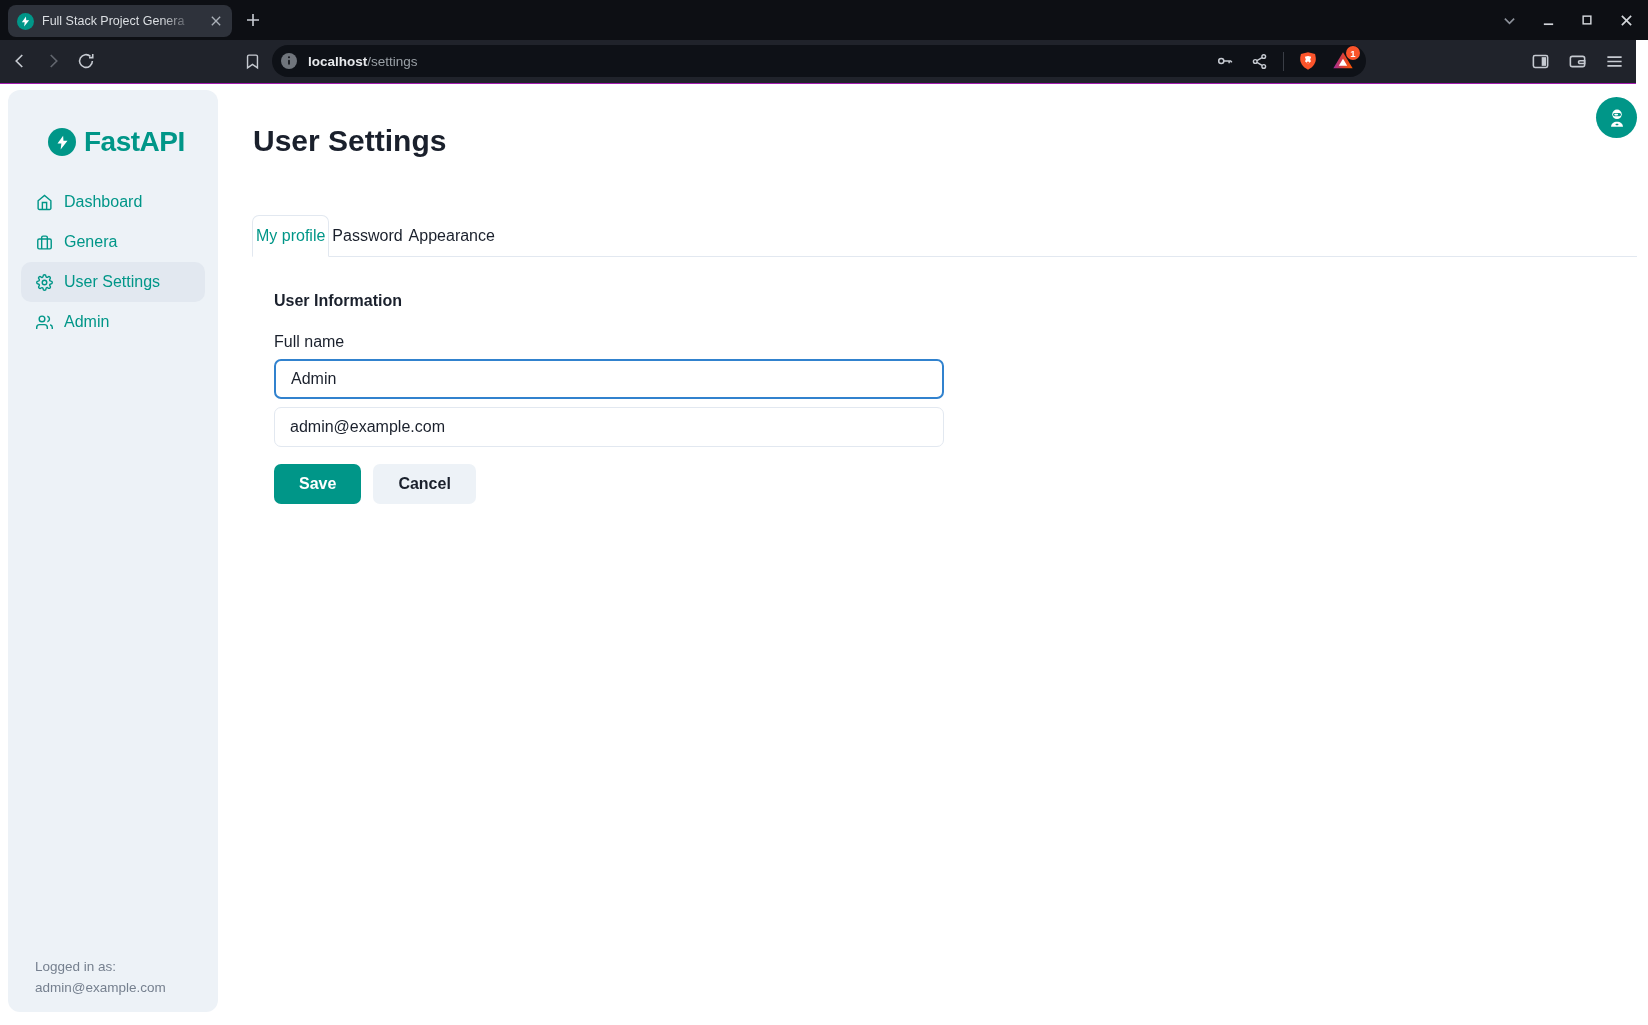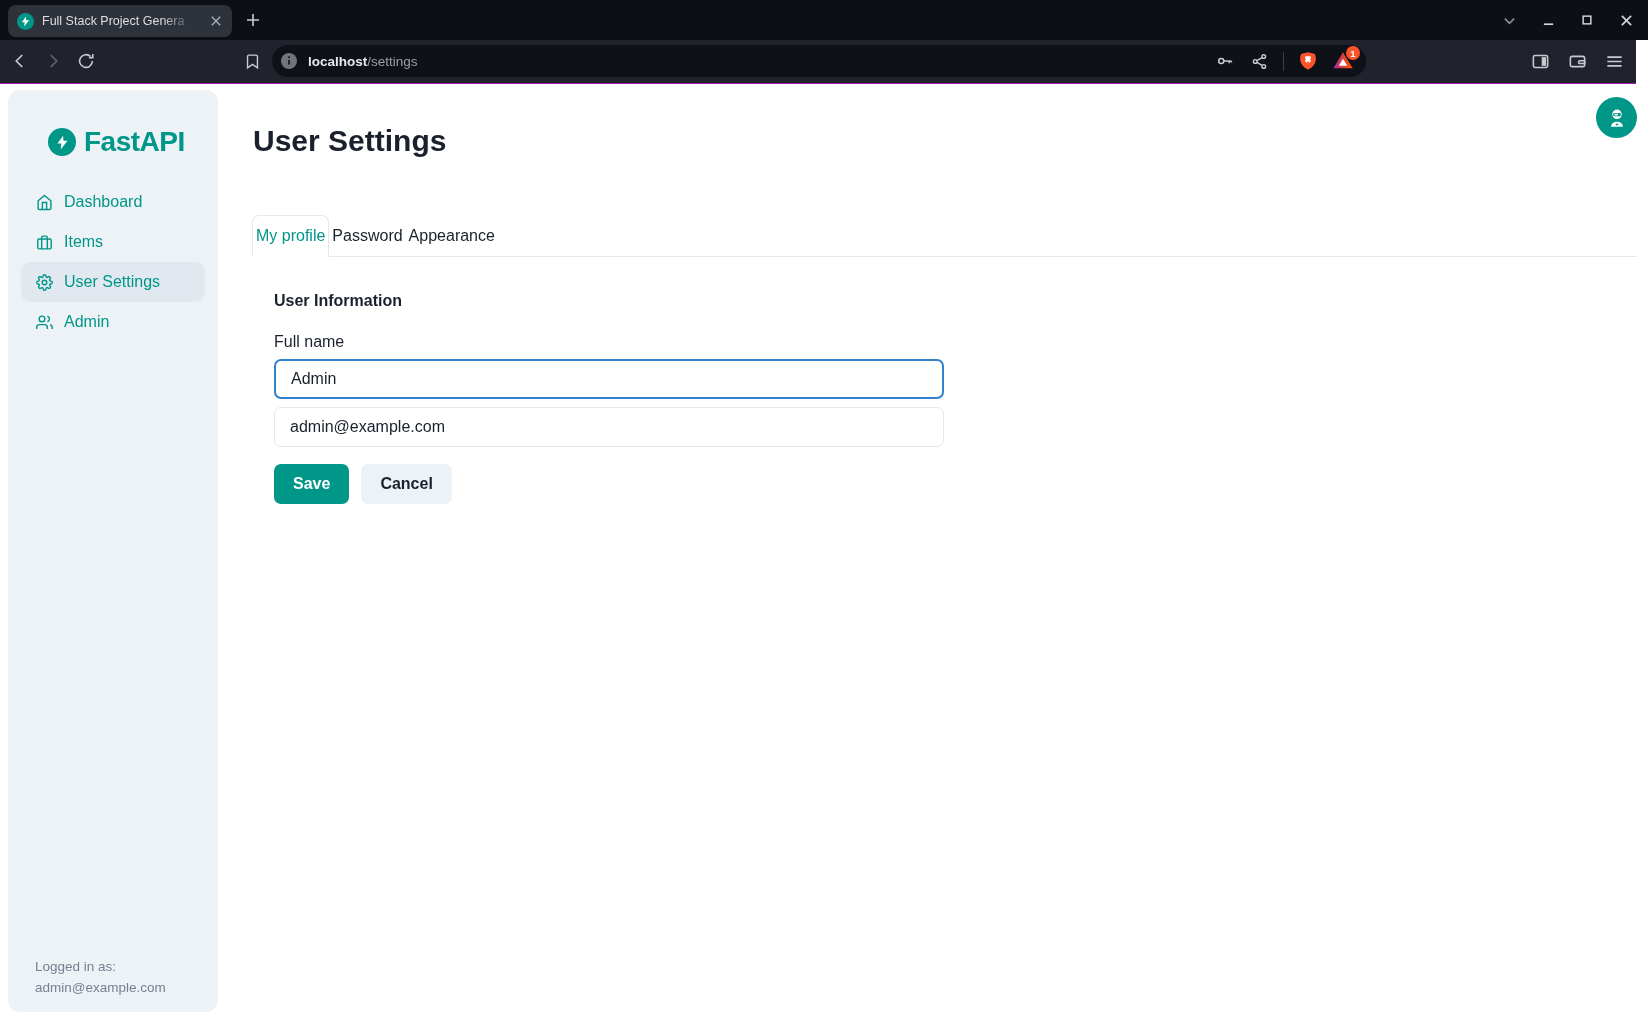--- a/index.html
+++ b/index.html
@@ -71,21 +71,21 @@
   .form { position:absolute; left:56px; top:208px; width:670px; }
   .section-title { font-size:16px; font-weight:700; color:#1a202c; }
   .field-label { display:block; margin-top:23px; font-size:16px; color:#1a202c; }
   .ctrl { display:block; width:100%; height:40px; border-radius:7px; font-size:16px;
           padding:0 15px; color:#1a202c; margin-top:8px; outline:none;
           font-family:"Liberation Sans", sans-serif; background:#fff; }
   .ctrl.focused { border:2px solid #3182ce; }
   .ctrl.normal { border:1px solid #e2e8f0; }
   .btn-row { margin-top:17px; display:flex; gap:12px; }
   .btn { height:40px; border:none; border-radius:7px; font-size:16px; font-weight:700;
-         padding:0 19px; cursor:pointer; font-family:"Liberation Sans", sans-serif; }
+         padding:0 25px; cursor:pointer; font-family:"Liberation Sans", sans-serif; }
   .btn-save { background:#009688; color:#fff; }
   .btn-cancel { background:#edf2f7; color:#1a202c; }
 
   svg { display:block; }
 </style>
 </head>
 <body>
 
 <div class="tabstrip">
   <div class="tab">
@@ -248,21 +248,21 @@
         </span>
         <span>Dashboard</span>
       </div>
       <div class="nav-item">
         <span class="nav-ic">
           <svg width="17" height="17" viewBox="0 0 24 24" fill="none" stroke="#009688" stroke-width="2">
             <rect x="2.5" y="7" width="19" height="14" rx="2"></rect>
             <path d="M16 21V5a2 2 0 0 0-2-2h-4a2 2 0 0 0-2 2v16"></path>
           </svg>
         </span>
-        <span>Items</span>
+        <span>Genera</span>
       </div>
       <div class="nav-item active">
         <span class="nav-ic">
           <svg width="17" height="17" viewBox="0 0 24 24" fill="none" stroke="#009688" stroke-width="2">
             <circle cx="12" cy="12" r="3.2"></circle>
             <path d="M19.4 15a1.65 1.65 0 0 0 .33 1.82l.06.06a2 2 0 1 1-2.83 2.83l-.06-.06a1.65 1.65 0 0 0-1.82-.33 1.65 1.65 0 0 0-1 1.51V21a2 2 0 1 1-4 0v-.09A1.65 1.65 0 0 0 9 19.4a1.65 1.65 0 0 0-1.82.33l-.06.06a2 2 0 1 1-2.83-2.83l.06-.06a1.65 1.65 0 0 0 .33-1.82 1.65 1.65 0 0 0-1.51-1H3a2 2 0 1 1 0-4h.09A1.65 1.65 0 0 0 4.6 9a1.65 1.65 0 0 0-.33-1.82l-.06-.06a2 2 0 1 1 2.83-2.83l.06.06a1.65 1.65 0 0 0 1.82.33H9a1.65 1.65 0 0 0 1-1.51V3a2 2 0 1 1 4 0v.09a1.65 1.65 0 0 0 1 1.51 1.65 1.65 0 0 0 1.82-.33l.06-.06a2 2 0 1 1 2.83 2.83l-.06.06a1.65 1.65 0 0 0-.33 1.82V9a1.65 1.65 0 0 0 1.51 1H21a2 2 0 1 1 0 4h-.09a1.65 1.65 0 0 0-1.51 1z"></path>
           </svg>
         </span>
         <span>User Settings</span>
       </div>

